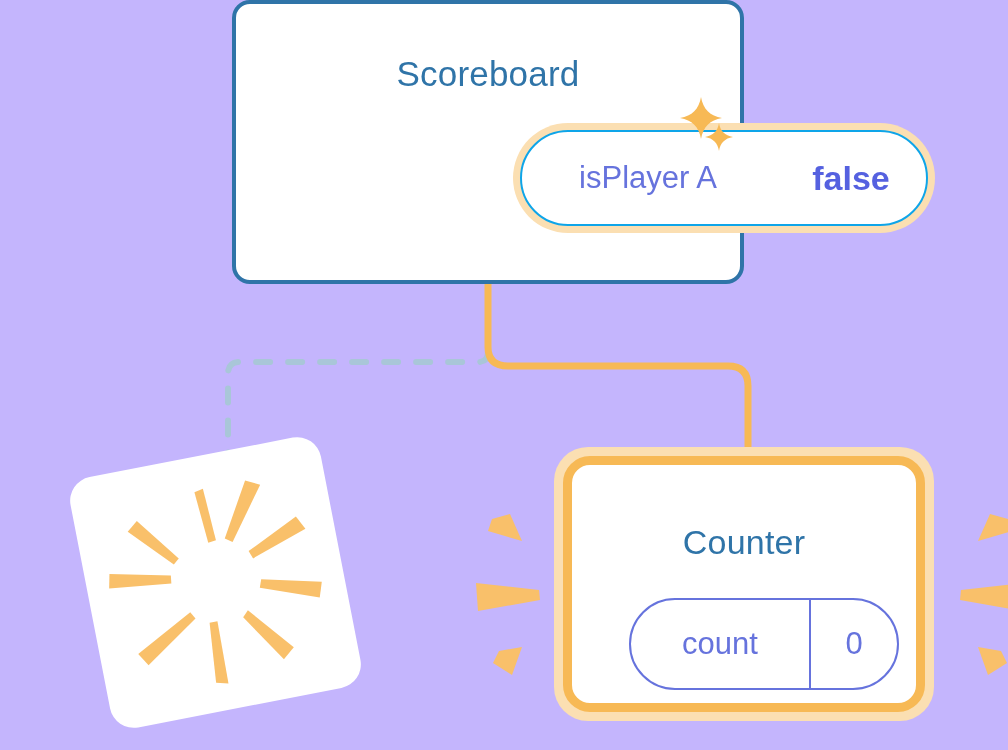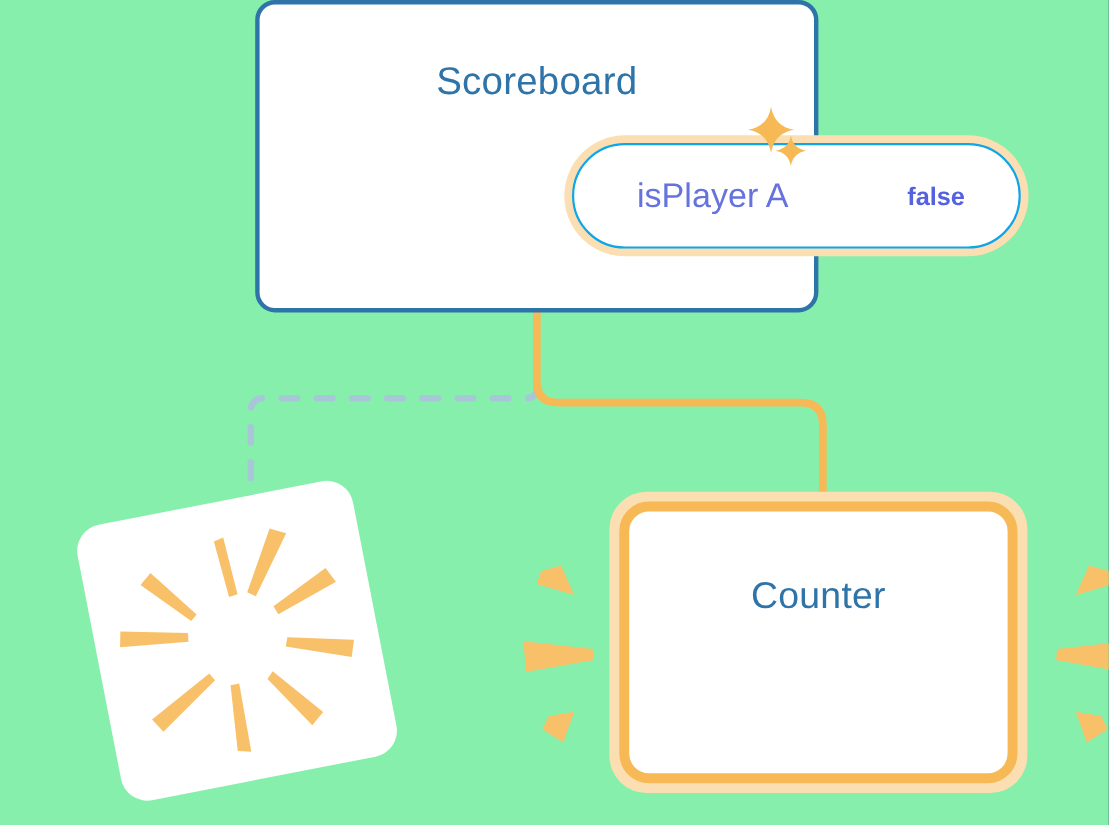--- a/index.html
+++ b/index.html
@@ -11,21 +11,21 @@
   body {
     width: 1008px;
     height: 750px;
     font-family: "Liberation Sans", sans-serif;
     overflow: hidden;
   }
   #stage {
     position: relative;
     width: 1008px;
     height: 750px;
-    background: #86efac;
+    background: #c4b5fd;
     overflow: hidden;
   }
   #wires {
     position: absolute;
     left: 0;
     top: 0;
     width: 1008px;
     height: 750px;
     pointer-events: none;
   }
@@ -92,21 +92,21 @@
     width: 2px;
     background: #f7b955;
     margin: 0;
   }
   .pill-hl .pill-val {
     flex: 1 1 auto;
     display: flex;
     align-items: center;
     justify-content: center;
     color: #5561e0;
-    font-size: 23px;
+    font-size: 34px;
     font-weight: 700;
   }
 
   
   .sparkle {
     position: absolute;
     z-index: 7;
   }
   .sparkle svg { display: block; }
 
@@ -263,16 +263,21 @@
         <path d="M28 147 L38 175 L57 163 L51 151 Z"></path>
       </g>
     </svg>
   </div>
 
   <div class="card-counter-wrap">
     <div class="card-counter-glow"></div>
     <div class="card-counter">
       <h2 class="card-title">Counter</h2>
 
+      <div class="pill-plain">
+        <div class="pill-key">count</div>
+        <div class="pill-div"></div>
+        <div class="pill-val">0</div>
+      </div>
     </div>
   </div>
 
 </div>
 
 </body></html>

